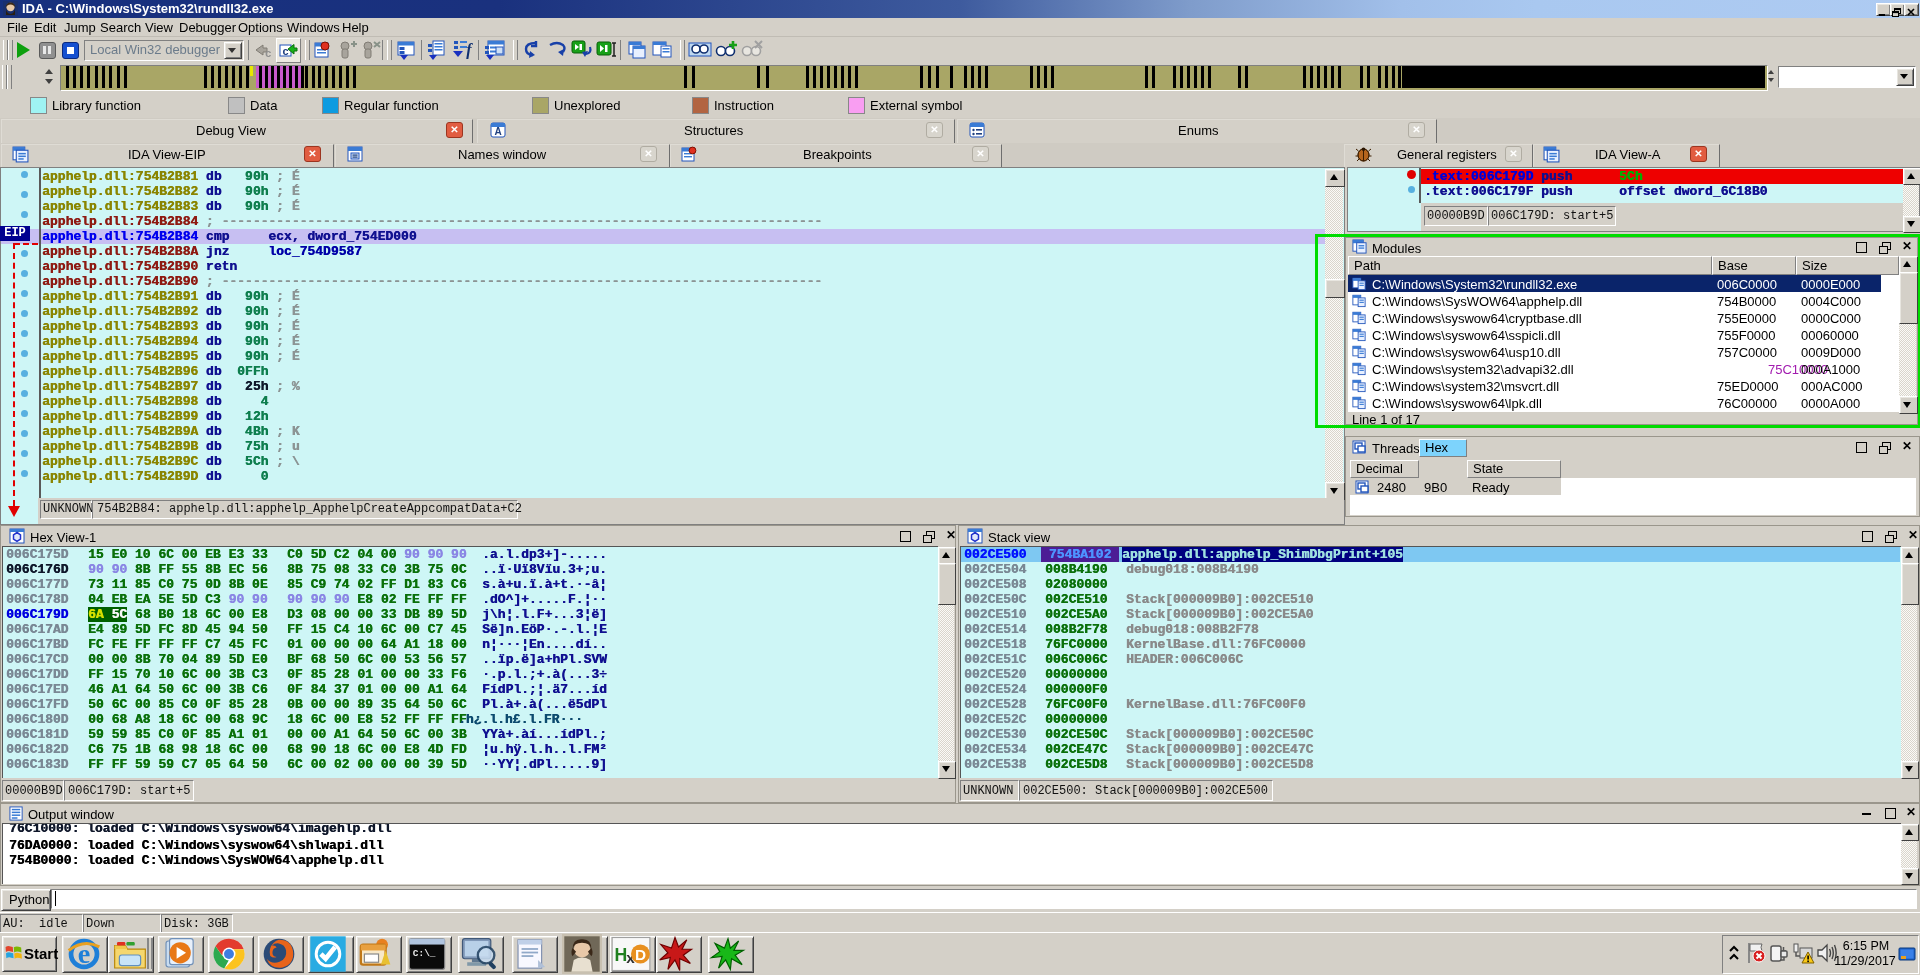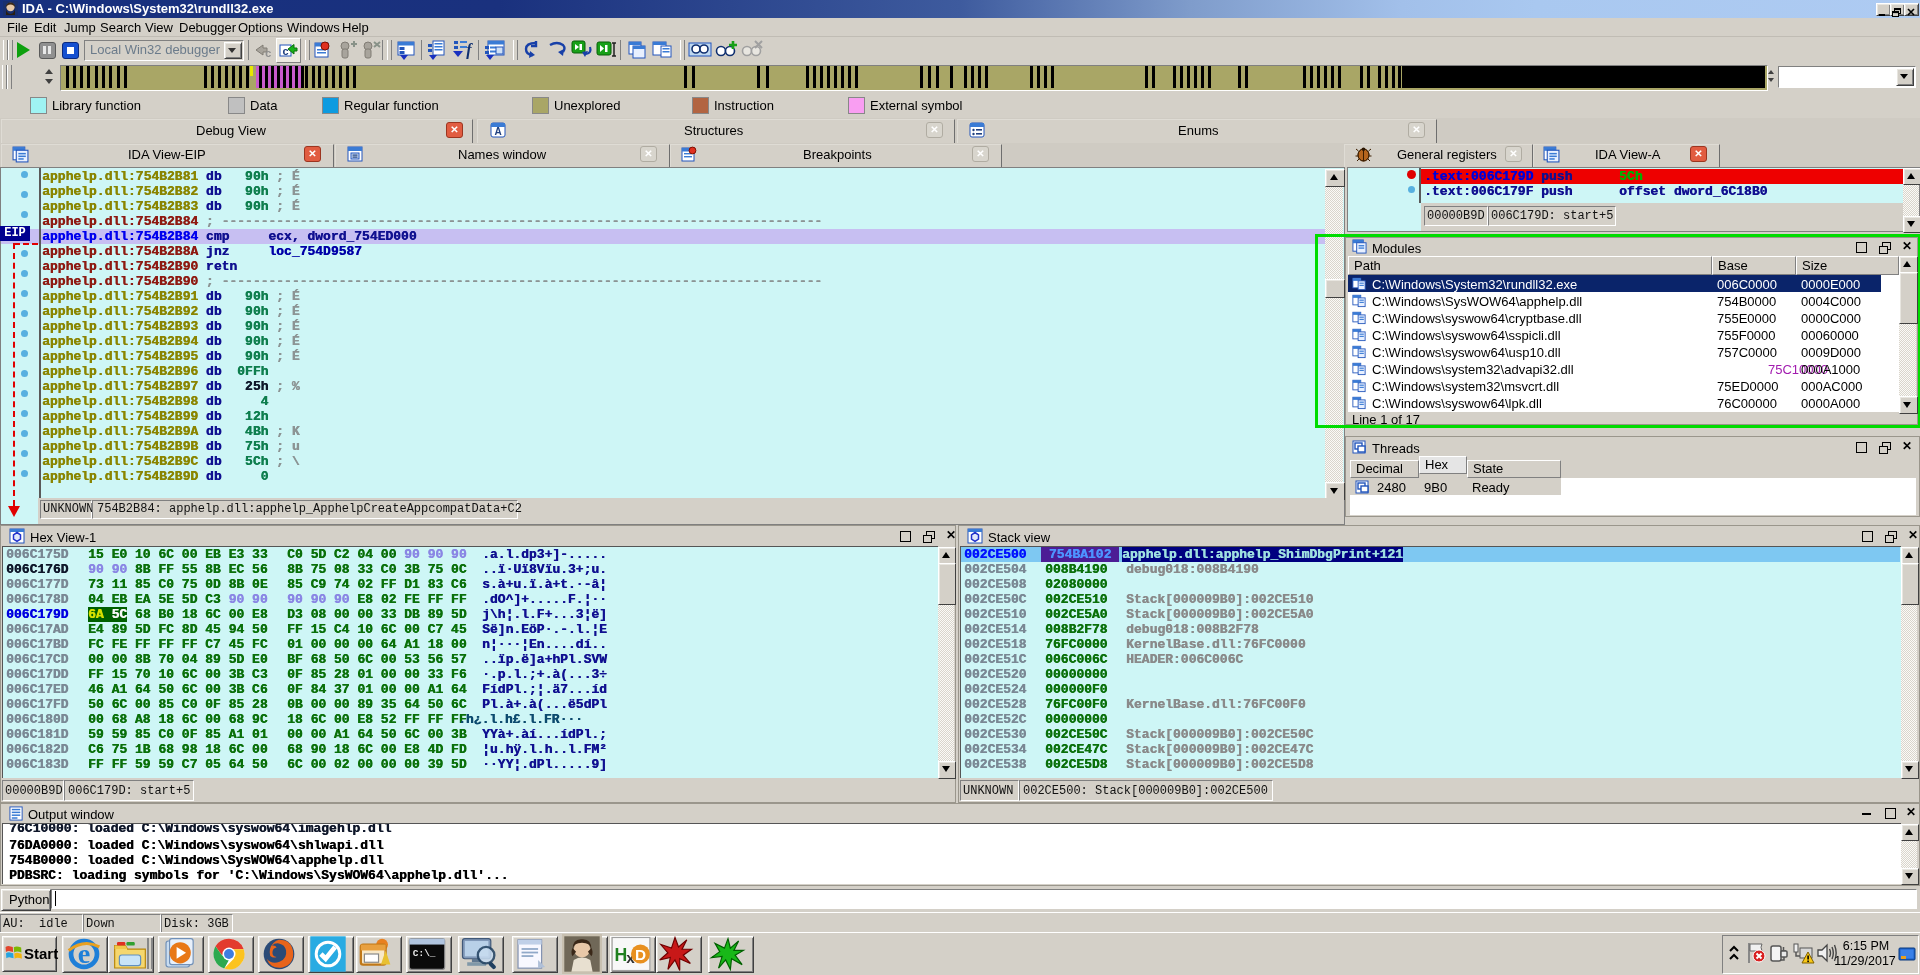--- a/index.html
+++ b/index.html
@@ -591,21 +591,21 @@
     <rect x="7" y="7" width="7" height="6" fill="#fff" stroke="#2255BB" stroke-width="1.4"></rect>
   </svg>
 <div class="abs sans" style="left:1372px;top:441px">Threads</div>
 <div class="abs" style="left:1856px;top:442px;width:9px;height:9px;border:1.5px solid #000"></div>
 <div class="abs" style="left:1882px;top:442px;width:7px;height:6px;border:1.5px solid #000"></div>
 <div class="abs" style="left:1879px;top:446px;width:7px;height:6px;border:1.5px solid #000;background:#D4D0C8"></div>
 <div class="abs" style="left:1902px;top:439px;width:11px;height:15px;font:bold 12px 'Liberation Sans';color:#000">✕</div>
 <div class="abs raise" style="left:1350px;top:460px;width:67px;height:16px;background:#D4D0C8">
     <div class="sans" style="padding:0 0 0 5px">Decimal</div>
   </div>
-<div class="abs raise" style="left:1419px;top:456px;width:46px;height:16px;background:#e5e5e5">
+<div class="abs raise" style="left:1419px;top:439px;width:46px;height:16px;background:#7dd3fc">
     <div class="sans" style="padding:0 0 0 5px">Hex</div>
   </div>
 <div class="abs raise" style="left:1467px;top:460px;width:92px;height:16px;background:#D4D0C8">
     <div class="sans" style="padding:0 0 0 5px">State</div>
   </div>
 <div class="abs" style="left:1350px;top:478px;width:566px;height:37px;background:#fff"></div>
 <div class="abs" style="left:1350px;top:478px;width:211px;height:17px;background:#D4D0C8"></div>
 <svg class="abs" width="16" height="16" viewBox="0 0 16 16" style="left:1354px;top:479px">
     <rect x="2" y="2" width="12" height="12" fill="#fff" stroke="#2255BB"></rect>
     <rect x="4" y="4" width="7" height="6" fill="none" stroke="#2255BB" stroke-width="1.4"></rect>
@@ -708,21 +708,21 @@
   </svg>
 <div class="abs sans" style="left:988px;top:530px">Stack view</div>
 <div class="abs" style="left:1862px;top:531px;width:9px;height:9px;border:1.5px solid #000"></div>
 <div class="abs" style="left:1888px;top:531px;width:7px;height:6px;border:1.5px solid #000"></div>
 <div class="abs" style="left:1885px;top:535px;width:7px;height:6px;border:1.5px solid #000;background:#D4D0C8"></div>
 <div class="abs" style="left:1908px;top:528px;font:bold 12px 'Liberation Sans';color:#000">✕</div>
 <div class="abs" style="left:960px;top:546px;width:941px;height:232px;background:#CEF6F6;border-top:1px solid #555;border-left:1px solid #555;box-sizing:border-box"></div>
 <div class="abs" style="left:961px;top:547px;width:939px;height:15px;background:#7EC8F2"></div>
 <div class="abs mono" style="left:964px;top:547px;color:#0010FF">002CE500</div>
 <div class="abs mono" style="left:1041px;top:547px;background:#4c1d95;color:#4D94FF">&nbsp;754BA102&nbsp;</div>
-<div class="abs mono" style="left:1122px;top:547px;background:#000080;color:#9FE0E0">apphelp.dll:apphelp_ShimDbgPrint+121</div>
+<div class="abs mono" style="left:1122px;top:547px;background:#000080;color:#9FE0E0">apphelp.dll:apphelp_ShimDbgPrint+105</div>
 <div class="abs mono" style="left:964px;top:562px;color:#7A8894">002CE504</div>
 <div class="abs mono" style="left:1045px;top:562px;color:#0A700A">008B4190</div>
 <div class="abs mono" style="left:1126px;top:562px;color:#8A8A8A">debug018:008B4190</div>
 <div class="abs mono" style="left:964px;top:577px;color:#7A8894">002CE508</div>
 <div class="abs mono" style="left:1045px;top:577px;color:#0A700A">02080000</div>
 <div class="abs mono" style="left:964px;top:592px;color:#7A8894">002CE50C</div>
 <div class="abs mono" style="left:1045px;top:592px;color:#0A700A">002CE510</div>
 <div class="abs mono" style="left:1126px;top:592px;color:#8A8A8A">Stack[000009B0]:002CE510</div>
 <div class="abs mono" style="left:964px;top:607px;color:#7A8894">002CE510</div>
 <div class="abs mono" style="left:1045px;top:607px;color:#0A700A">002CE5A0</div>
@@ -776,21 +776,20 @@
     <rect x="3" y="12" width="6" height="1.6" fill="#3A7BD5"></rect>
   </svg>
 <div class="abs sans" style="left:28px;top:807px">Output window</div>
 <div class="abs" style="left:1862px;top:813px;width:9px;height:2px;background:#000"></div>
 <div class="abs" style="left:1885px;top:808px;width:9px;height:9px;border:1.5px solid #000"></div>
 <div class="abs" style="left:1906px;top:805px;font:bold 12px 'Liberation Sans';color:#000">✕</div>
 <div class="abs" style="left:2px;top:823px;width:1899px;height:61px;background:#fff;border-top:1px solid #555;border-left:1px solid #555;box-sizing:border-box;overflow:hidden">
     <div class="mono" style="position:absolute;left:6px;top:-3px;color:#0f172a">76C10000: loaded C:\Windows\syswow64\imagehlp.dll</div>
     <div class="mono" style="position:absolute;left:6px;top:14px;color:#000">76DA0000: loaded C:\Windows\syswow64\shlwapi.dll</div>
     <div class="mono" style="position:absolute;left:6px;top:29px;color:#000">754B0000: loaded C:\Windows\SysWOW64\apphelp.dll</div>
-    <div class="mono" style="position:absolute;left:6px;top:44px;color:#000">PDBSRC: loading symbols for 'C:\Windows\SysWOW64\apphelp.dll'...</div>
   </div>
 <div class="abs sb" style="left:1901px;top:824px;width:16px;height:59px"></div>
 <div class="abs sbtn" style="left:1901px;top:824px;width:16px;height:15px"></div>
 <div class="abs arr" style="left:1905px;top:829px;border-left:4px solid transparent;border-right:4px solid transparent;border-bottom:6px solid #000"></div>
 <div class="abs sbtn" style="left:1901px;top:868px;width:16px;height:15px"></div>
 <div class="abs arr" style="left:1905px;top:873px;border-left:4px solid transparent;border-right:4px solid transparent;border-top:6px solid #000"></div>
 
 <div class="abs" style="left:0;top:886px;width:1920px;height:26px;background:#D4D0C8"></div>
 <div class="abs btn3" style="left:1px;top:889px;width:48px;height:20px">
     <div class="sans" style="padding:2px 0 0 7px">Python</div>

